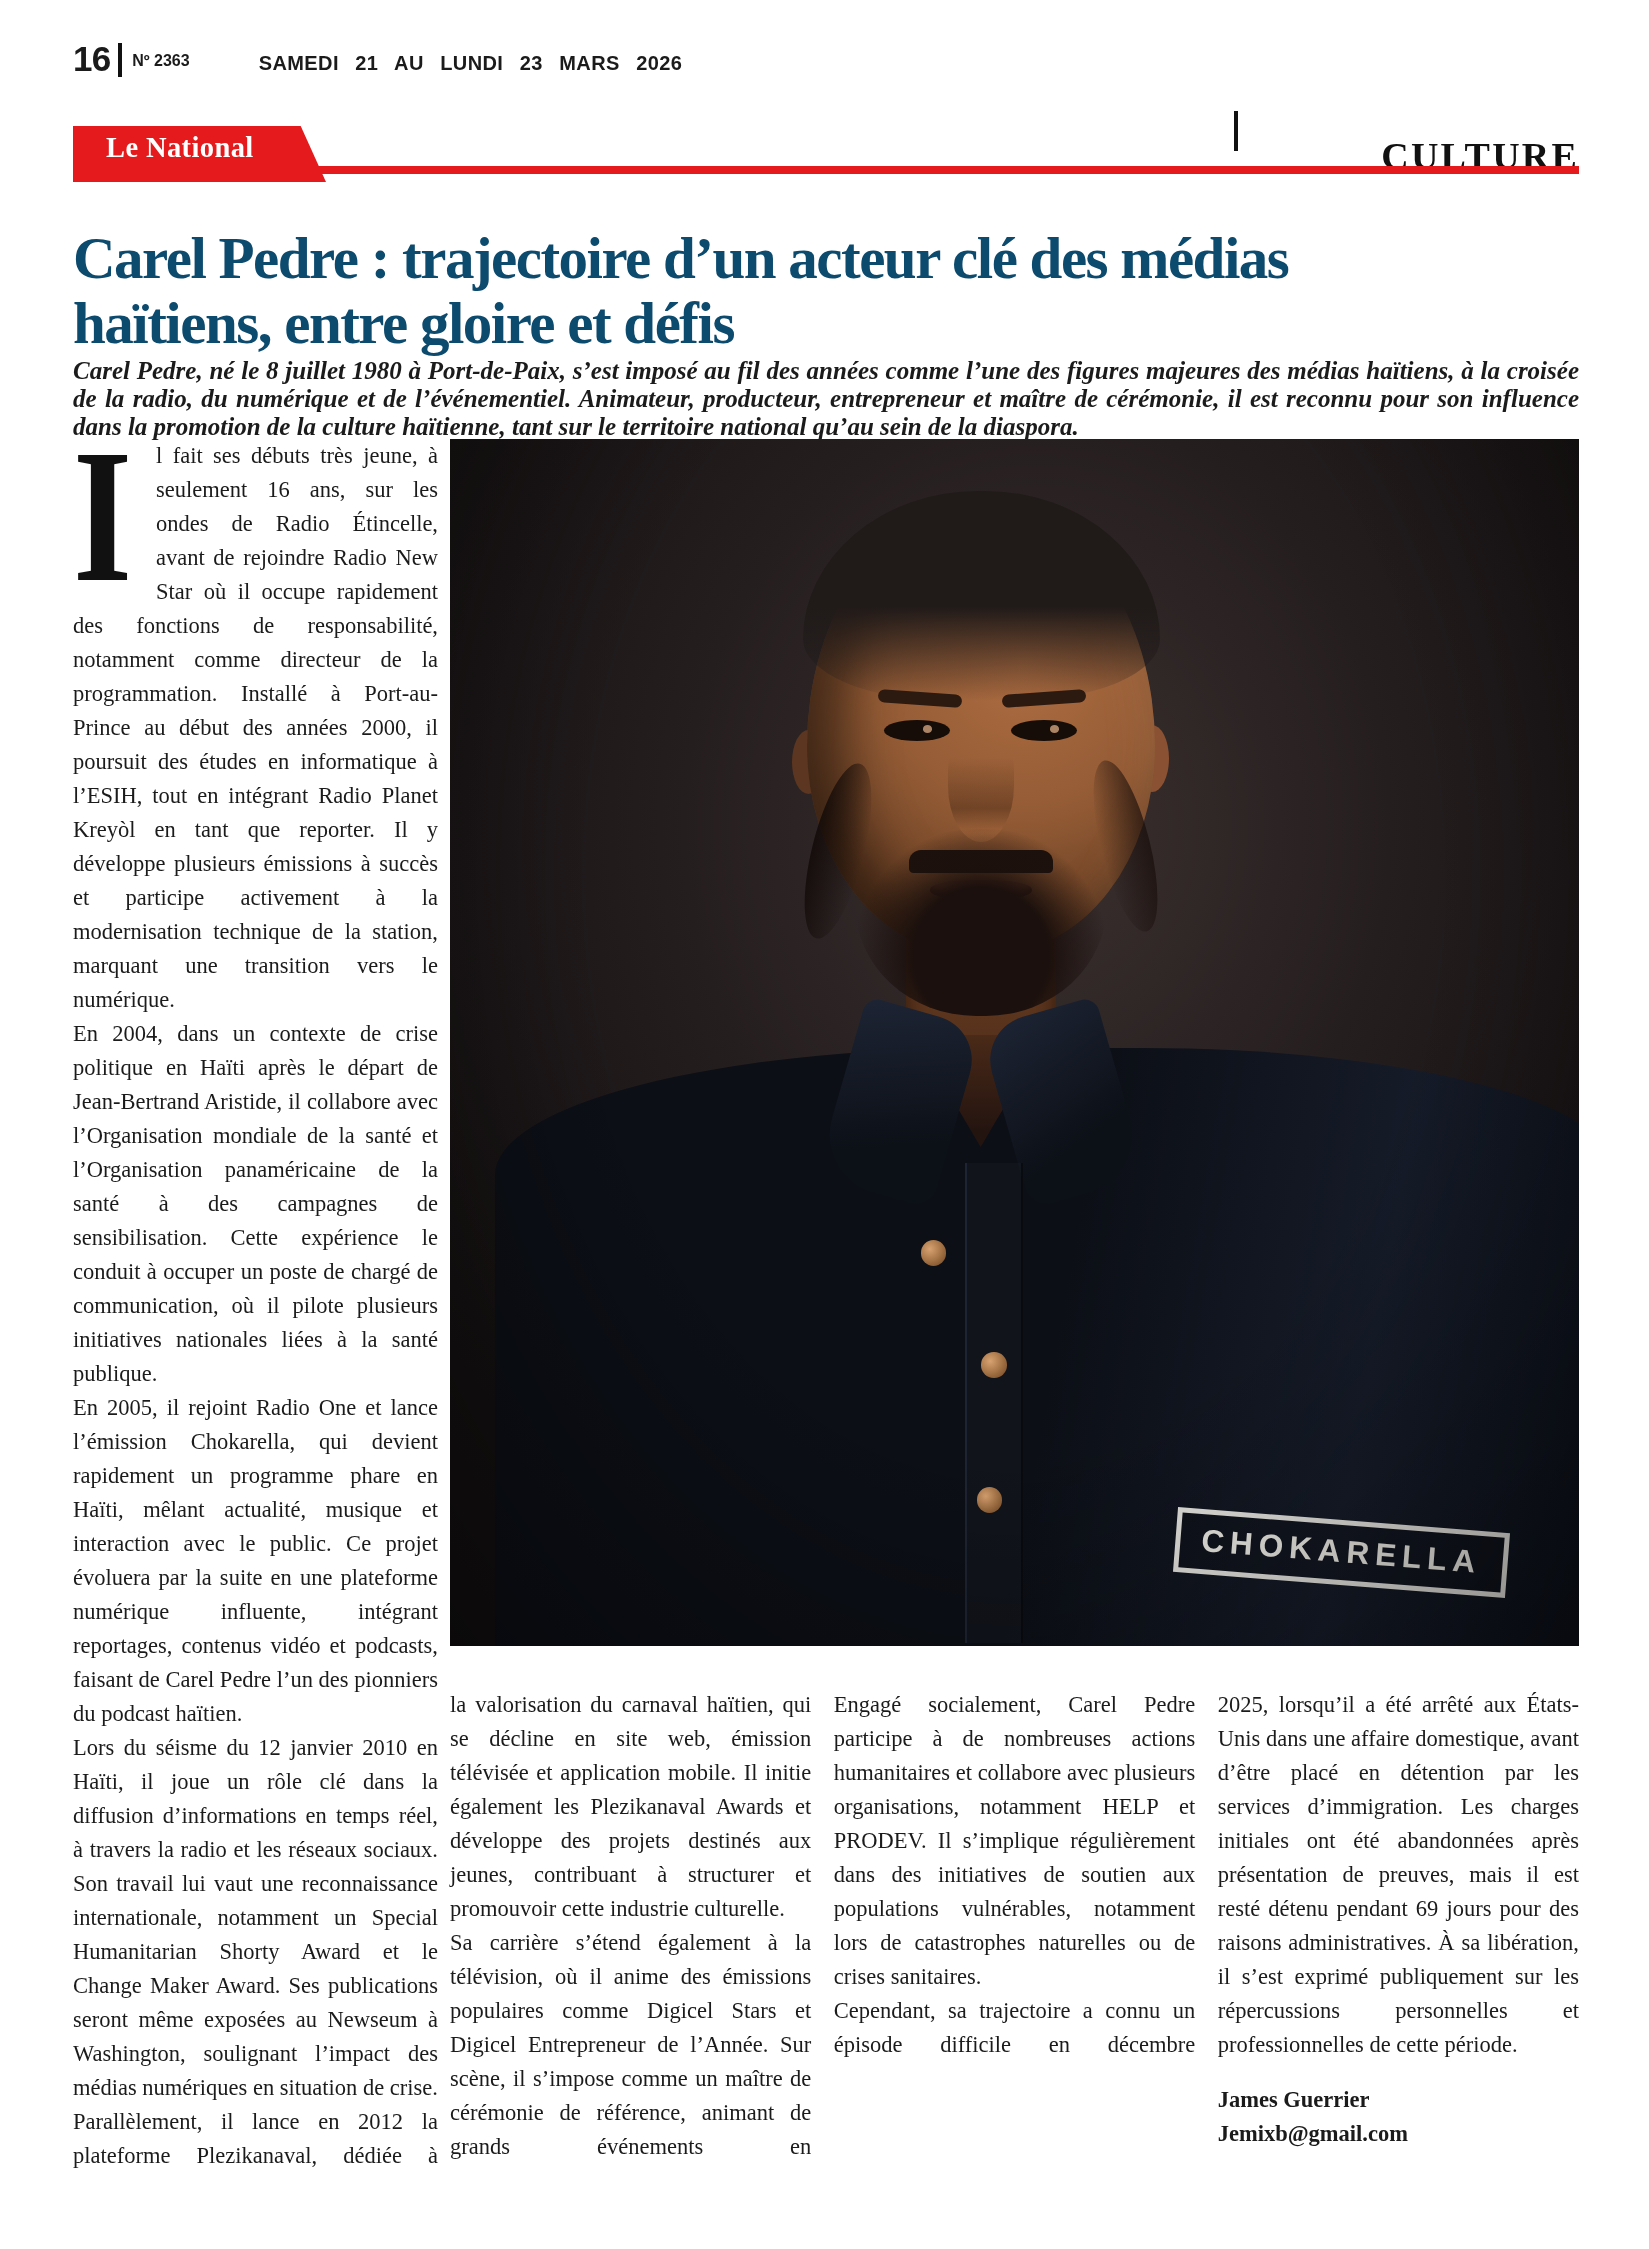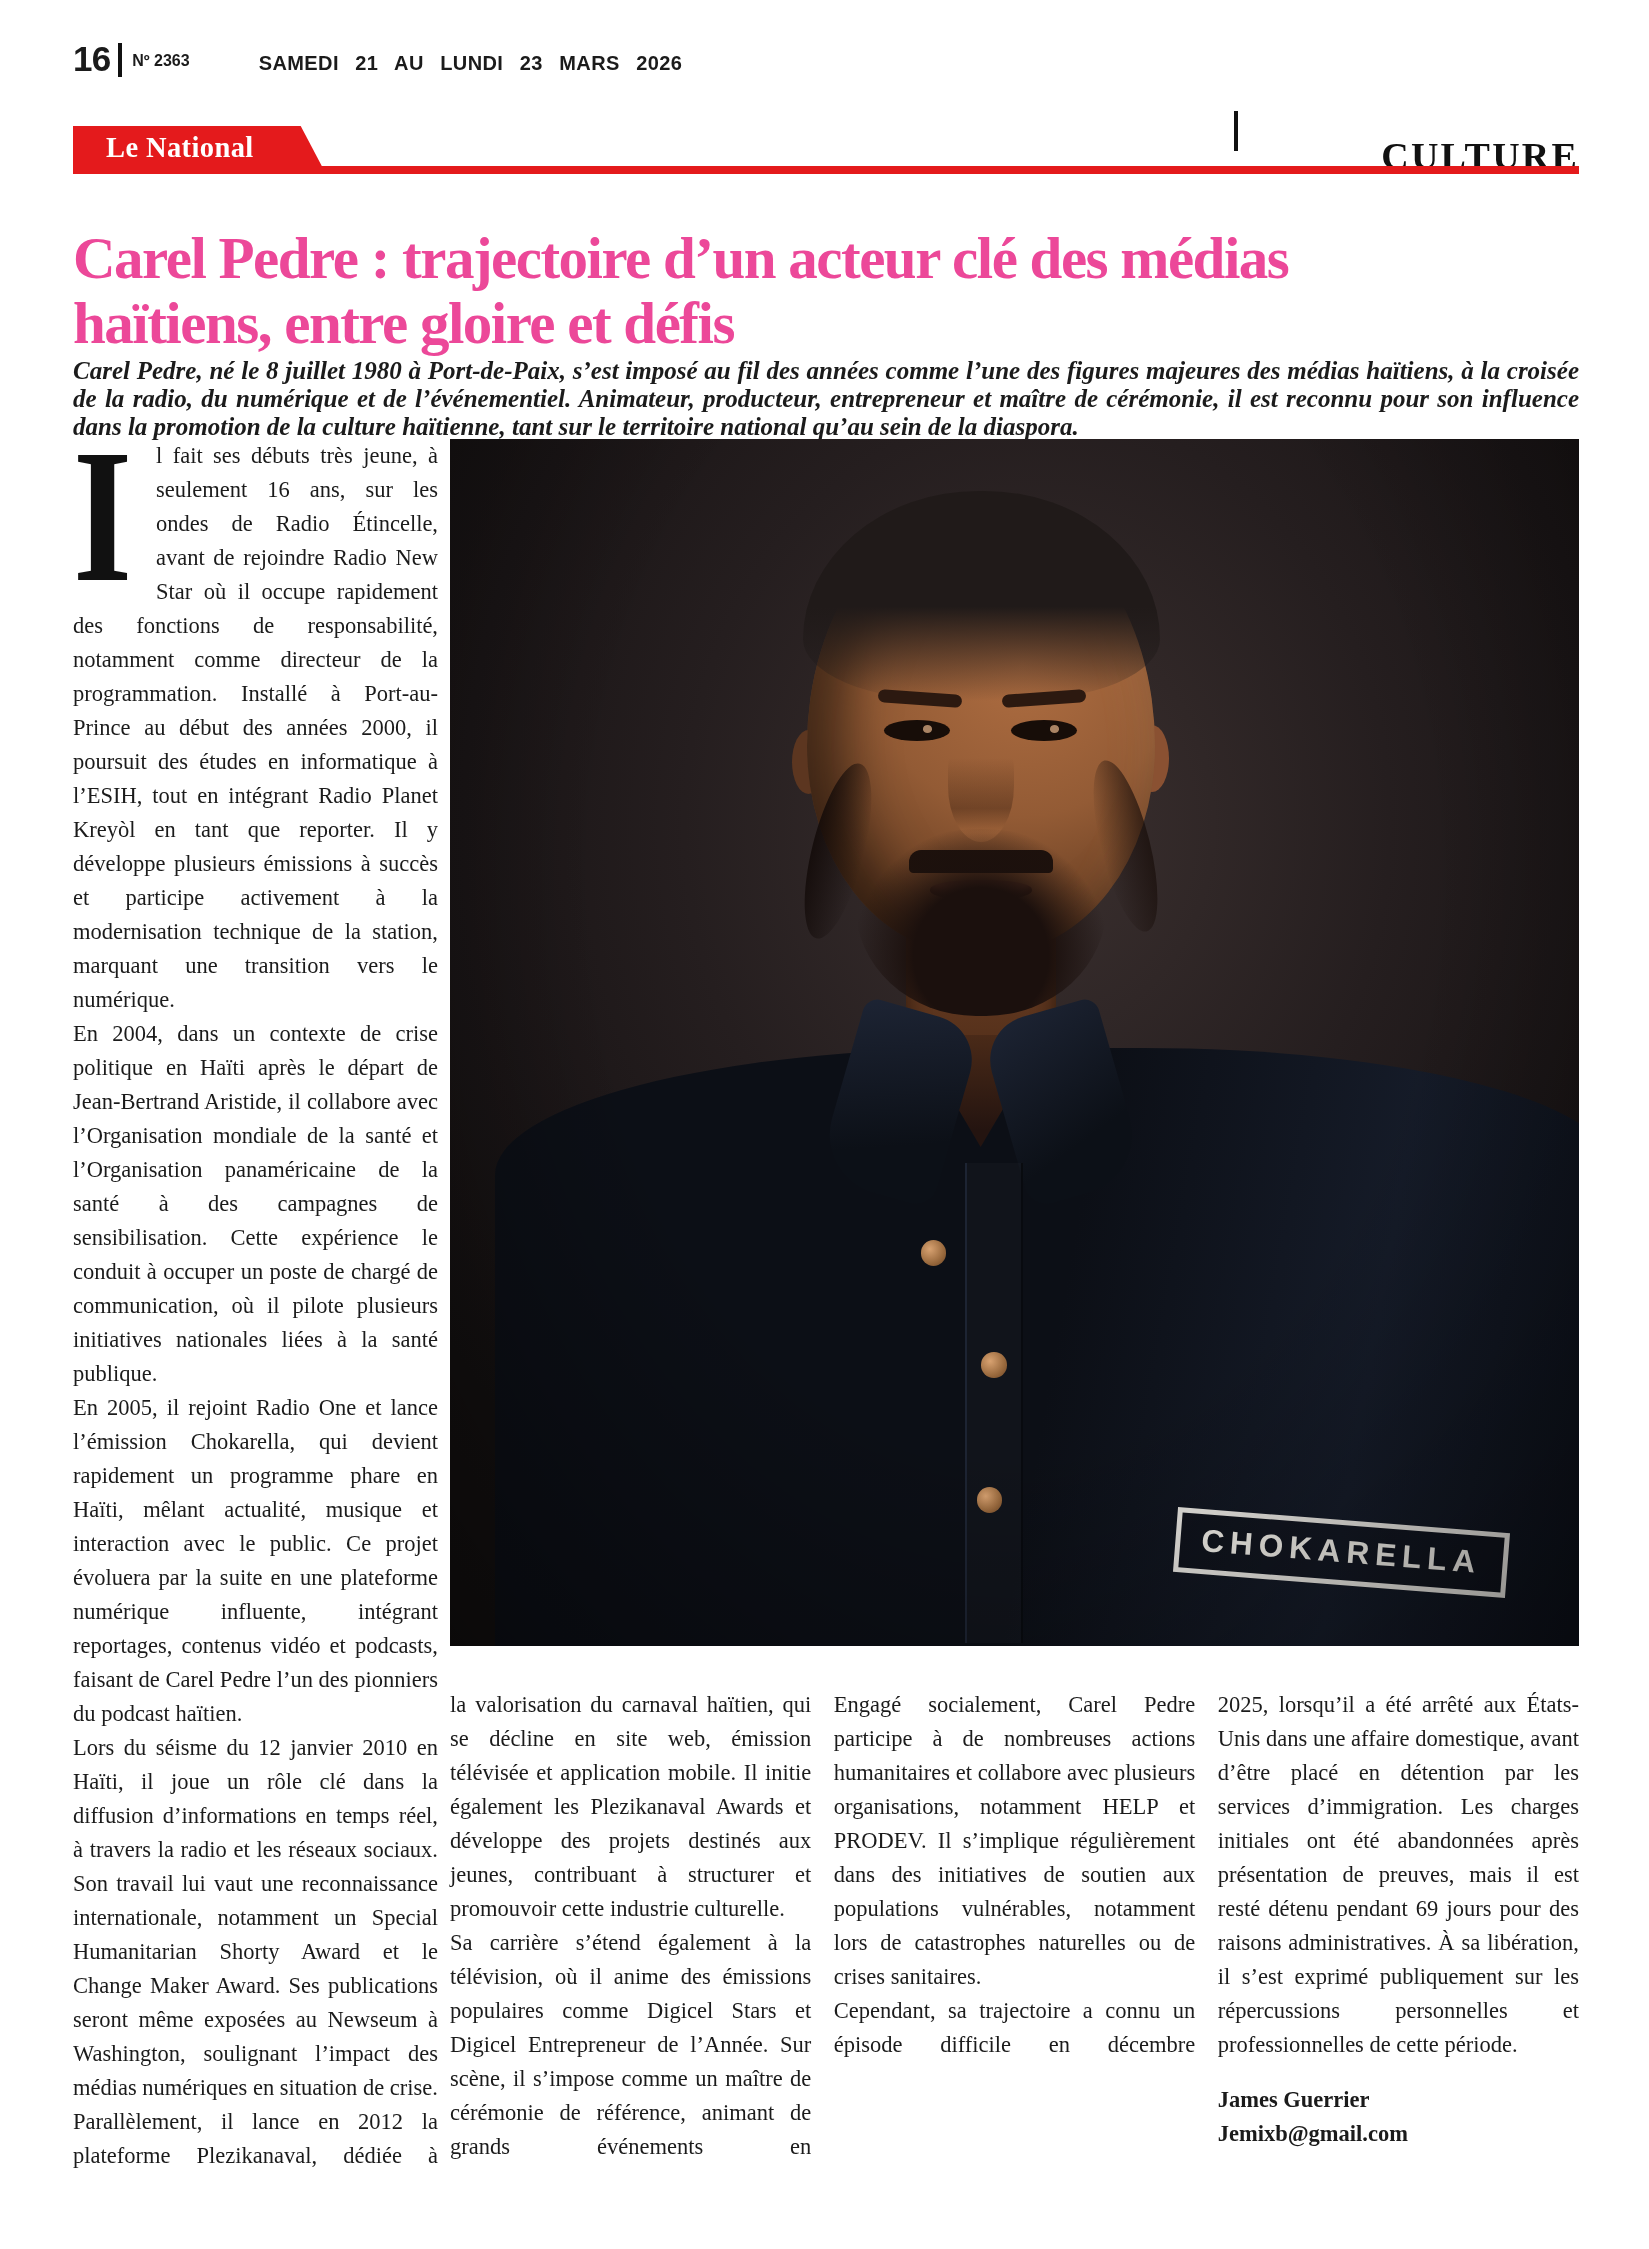--- a/index.html
+++ b/index.html
@@ -11,28 +11,28 @@
   
   .topline{position:absolute;top:41px;left:73px;right:64px;display:flex;align-items:flex-start;
     font-family:"Liberation Sans","DejaVu Sans",sans-serif;font-weight:bold;}
   .pageno{font-size:35px;line-height:35px;letter-spacing:-0.7px;}
   .tl-bar{width:3.7px;height:34px;background:#111;margin:1.5px 10.5px 0 7.5px;}
   .issue{font-size:16px;margin-top:10.5px;letter-spacing:0;}
   .dateline{font-size:20px;margin-top:10.5px;margin-left:69px;word-spacing:10.5px;letter-spacing:0.4px;}
   .culture-bar{position:absolute;top:111px;left:1234px;width:3.7px;height:40px;background:#111;}
   .section-label{position:absolute;top:106px;right:71px;font-size:38px;font-weight:bold;
     letter-spacing:2.2px;color:#111;margin-top:28px;}
-  .brand-flag{position:absolute;top:126px;left:73px;width:253px;height:48px;background:#e41a1c;
+  .brand-flag{position:absolute;top:126px;left:73px;width:253px;height:56px;background:#e41a1c;
     clip-path:polygon(0 0,90% 0,100% 100%,0 100%);}
   .brand-flag span{display:block;margin:6px 0 0 33px;color:#fff;font-size:28.5px;font-weight:bold;
     letter-spacing:0.4px;}
   .red-line{position:absolute;top:166px;left:73px;right:71px;height:7.5px;background:#e41a1c;}
   
   .headline{position:absolute;top:186px;left:73px;right:71px;font-weight:bold;
-    font-size:59px;line-height:65px;letter-spacing:-1.5px;color:#ec4899;}
+    font-size:59px;line-height:65px;letter-spacing:-1.5px;color:#0c4a6e;}
   .lede{position:absolute;top:332px;left:73px;right:71px;font-weight:bold;font-style:italic;
     font-size:25px;line-height:28px;text-align:justify;}
   
   .columns-wrap{position:absolute;top:439px;left:73px;right:71px;bottom:13.5px;display:flex;gap:12px;}
   .col1{width:365px;flex:none;}
   .right-zone{flex:1;display:flex;flex-direction:column;}
   .cols3{display:flex;gap:22.5px;margin-top:42px;flex:1;}
   .cols3 .col{flex:1;}
   .body-p{margin:0;font-size:22.5px;line-height:34px;text-align:justify;hyphens:auto;-webkit-hyphens:auto;}
   .body-p.cont{text-align-last:justify;}

